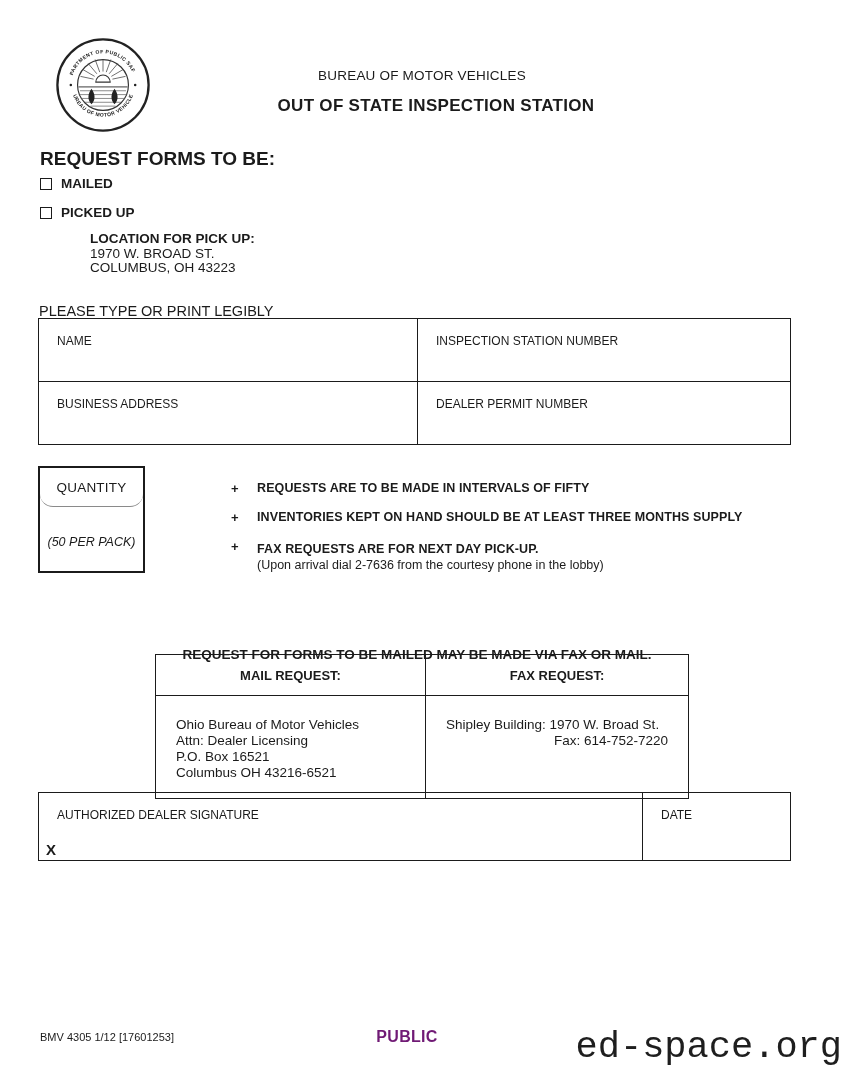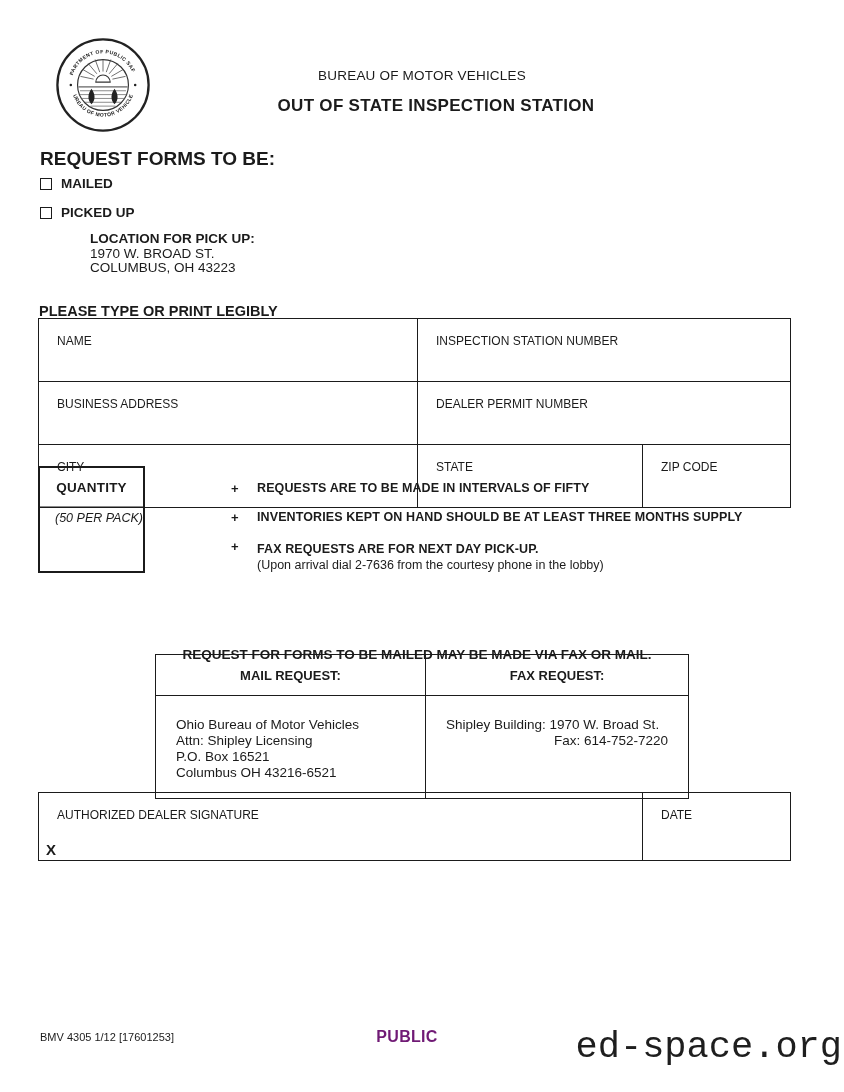--- a/index.html
+++ b/index.html
@@ -23,33 +23,33 @@
   .opt-picked { top:205px; }
   .checkbox {
     display:inline-block; width:12px; height:12px; border:1.5px solid #1b1b1b;
     margin-right:9px; background:#fff; box-sizing:border-box;
   }
   .opt-label { font-weight:bold; font-size:13.5px; }
   .loc-block { left:90px; top:232px; font-size:13.5px; line-height:14.6px; }
   .loc-heading { font-weight:bold; }
 
   
-  .legibility { left:39px; top:303px; font-weight:bold; font-size:14.5px; }
+  .legibility { left:39px; top:303px; font-weight:normal; font-size:14.5px; }
   table.grid { border-collapse:collapse; table-layout:fixed; }
   table.info { left:38px; top:318px; width:752px; }
   table.grid td, table.grid th { border:1.5px solid #1b1b1b; padding:12px; }
   .cell { height:38px; vertical-align:top; }
   .cell-label { display:block; font-size:12px; padding:3px 0 0 6px; }
   .cell-value { display:block; min-height:18px; font-size:13px; padding:1px 6px; }
 
   
   .qbox { left:38px; top:466px; width:107px; height:107px; border:2px solid #1b1b1b; box-sizing:border-box; }
   .qbox-header { height:38px; display:flex; align-items:center; justify-content:center;
-                 font-weight:bold; font-size:13.5px; border-bottom:1.5px solid #8a8a8a; letter-spacing:.2px; }
-  .qbox-note { text-align:right; font-style:italic; font-size:12.5px; padding-top:4px; }
+                 font-weight:normal; font-size:13.5px; border-bottom:1.5px solid #8a8a8a; letter-spacing:.2px;border-radius:13px; }
+  .qbox-note { text-align:center; font-style:italic; font-size:12.5px; padding-top:4px;margin-top:24px; }
   .qbox-value { height:40px; }
 
   .bullets { left:231px; top:481px; width:560px; }
   .bullet-item { display:flex; margin-bottom:14px; }
   .bullet-glyph { width:26px; font-weight:bold; font-size:13px; flex:none; }
   .bullet-text { font-weight:bold; font-size:12.5px; letter-spacing:.1px; }
   .bullet-sub { font-weight:normal; font-size:12.5px; margin-top:1px; }
 
   
   .mailfax-note { left:0; right:10px; top:611px; text-align:center; font-weight:bold; font-size:13.5px;margin-top:36px; }
@@ -157,34 +157,20 @@
     <tr>
       <td class="cell">
         <span class="cell-label">BUSINESS ADDRESS</span>
         <span class="cell-value"></span>
       </td>
       <td class="cell" colspan="2">
         <span class="cell-label">DEALER PERMIT NUMBER</span>
         <span class="cell-value"></span>
       </td>
     </tr>
-    <tr>
-      <td class="cell">
-        <span class="cell-label">CITY</span>
-        <span class="cell-value"></span>
-      </td>
-      <td class="cell">
-        <span class="cell-label">STATE</span>
-        <span class="cell-value"></span>
-      </td>
-      <td class="cell">
-        <span class="cell-label">ZIP CODE</span>
-        <span class="cell-value"></span>
-      </td>
-    </tr>
   </tbody>
     </table>
 
   <div class="abs qbox">
     <div class="qbox-header">QUANTITY</div>
     <div class="qbox-note">(50 PER PACK)</div>
     <div class="qbox-value"></div>
   </div>
 
   <div class="abs bullets">
@@ -214,21 +200,21 @@
       </colgroup>
     <tbody>
         <tr>
       <td class="mf-head">MAIL REQUEST:</td>
       <td class="mf-head">FAX REQUEST:</td>
     </tr>
     <tr>
       <td class="mf-body">
         <div class="mf-lines">
           <div>Ohio Bureau of Motor Vehicles</div>
-          <div>Attn: Shipley Licensing</div>
+          <div>Attn: Dealer Licensing</div>
           <div>P.O. Box 16521</div>
           <div>Columbus OH 43216-6521</div>
         </div>
       </td>
       <td class="mf-body">
         <div class="mf-lines">
           <div>Shipley Building: 1970 W. Broad St.</div>
           <div class="mf-fax-line2">Fax: 614-752-7220</div>
         </div>
       </td>

